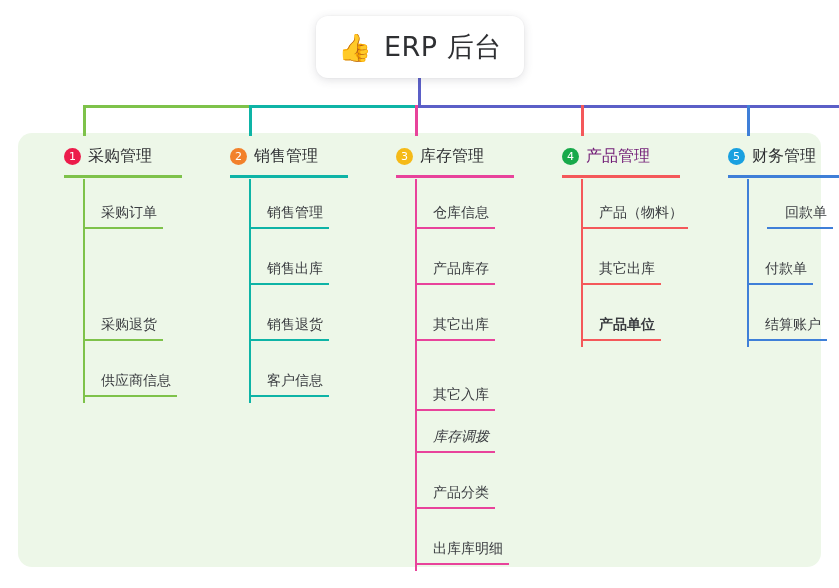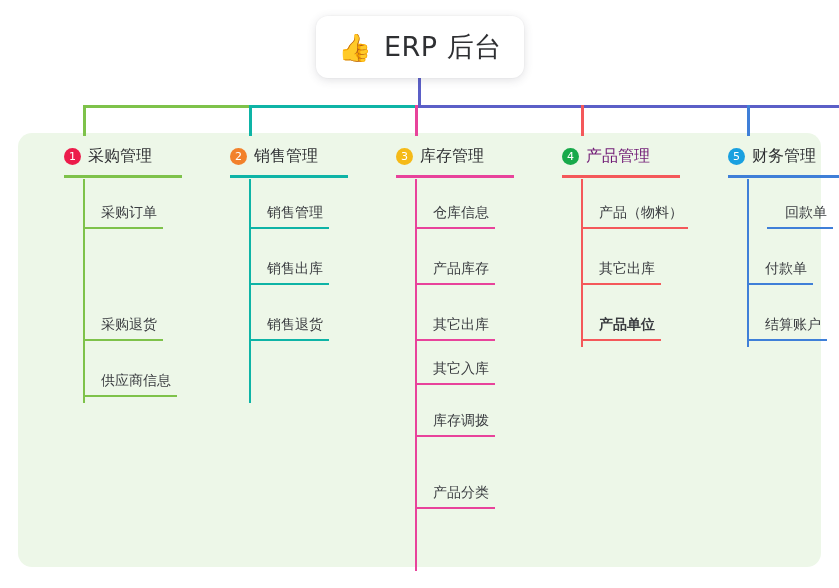--- a/index.html
+++ b/index.html
@@ -129,51 +129,59 @@
         <div class="lrule" style="width: 80px; background: rgb(14, 180, 166);"></div>
       </div>
       <div class="leaf" style="top: 102px; width: 90px;">
         <span class="ltext">销售出库</span>
         <div class="lrule" style="width: 80px; background: rgb(14, 180, 166);"></div>
       </div>
       <div class="leaf" style="top: 158px; width: 90px;">
         <span class="ltext">销售退货</span>
         <div class="lrule" style="width: 80px; background: rgb(14, 180, 166);"></div>
       </div>
+      <div class="leaf" style="top: 214px; width: 90px;">
+        <span class="ltext">客户信息</span>
+        <div class="lrule" style="width: 80px; background: rgb(14, 180, 166);"></div>
+      </div>
     </div>
     <div class="col c2">
       <div class="hdr">
         <span class="badge" style="background: rgb(245, 186, 24);">3</span>
         <span class="htext" style="color: rgb(47, 48, 51);">库存管理</span>
       </div>
       <div class="hrule" style="width: 118px; background: rgb(232, 67, 155);"></div>
       <div class="spine" style="background: rgb(232, 67, 155); height: 392px;"></div>
       <div class="leaf" style="top: 46px; width: 90px;">
         <span class="ltext">仓库信息</span>
         <div class="lrule" style="width: 80px; background: rgb(232, 67, 155);"></div>
       </div>
       <div class="leaf" style="top: 102px; width: 90px;">
         <span class="ltext">产品库存</span>
         <div class="lrule" style="width: 80px; background: rgb(232, 67, 155);"></div>
       </div>
       <div class="leaf" style="top: 158px; width: 90px;">
         <span class="ltext">其它出库</span>
         <div class="lrule" style="width: 80px; background: rgb(232, 67, 155);"></div>
       </div>
-      <div class="leaf" style="top: 202px; width: 90px;">
+      <div class="leaf" style="top: 228px; width: 90px;">
         <span class="ltext">其它入库</span>
         <div class="lrule" style="width: 80px; background: rgb(232, 67, 155);"></div>
       </div>
-      <div class="leaf" style="top: 254px; width: 90px;">
+      <div class="leaf" style="top: 270px; width: 90px; font-style: italic;">
         <span class="ltext">库存调拨</span>
         <div class="lrule" style="width: 80px; background: rgb(232, 67, 155);"></div>
       </div>
       <div class="leaf" style="top: 326px; width: 90px;">
         <span class="ltext">产品分类</span>
         <div class="lrule" style="width: 80px; background: rgb(232, 67, 155);"></div>
+      </div>
+      <div class="leaf" style="top: 382px; width: 104px;">
+        <span class="ltext">出库库明细</span>
+        <div class="lrule" style="width: 94px; background: rgb(232, 67, 155);"></div>
       </div>
     </div>
     <div class="col c3">
       <div class="hdr">
         <span class="badge" style="background: rgb(24, 169, 75);">4</span>
         <span class="htext" style="color: #701a75;">产品管理</span>
       </div>
       <div class="hrule" style="width: 118px; background: rgb(244, 88, 90);"></div>
       <div class="spine" style="background: rgb(244, 88, 90); height: 168px;"></div>
       <div class="leaf" style="top: 46px; width: 117px;">

